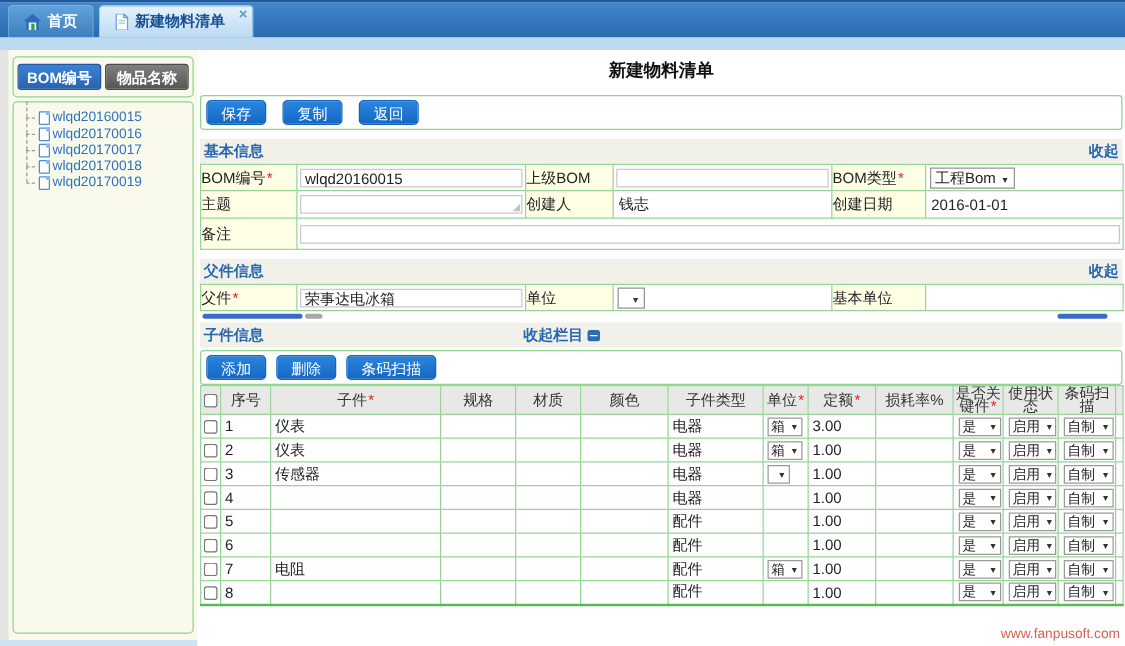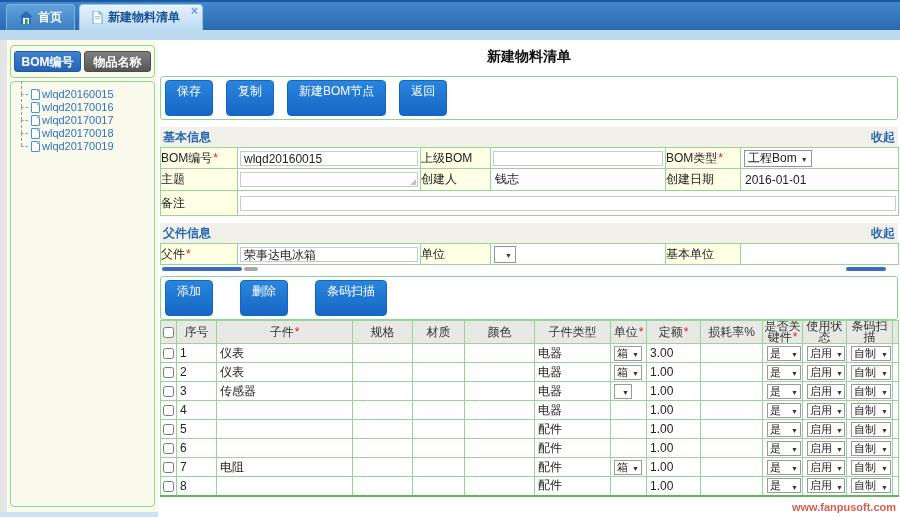--- a/index.html
+++ b/index.html
@@ -23,21 +23,21 @@
 .sb-tree{border:1px solid #8fd48f;border-radius:4px;margin:3px 2px 2px 2px;flex:1;padding:6px 2px 0 7px}
 .titem{position:relative;padding-left:13px;height:13px;line-height:13px;color:#2f72c1;font-size:11px;white-space:nowrap;cursor:pointer;display:flex;align-items:center}
 .titem::before{content:"";position:absolute;left:3px;top:-7px;height:13px;border-left:1px dashed #9a9a9a}
 .titem::after{content:"";position:absolute;left:3px;top:6px;width:7px;border-top:1px dashed #9a9a9a}
 .doc-ic{width:9px;height:11px;background:#fff;border:1px solid #4a90d9;border-radius:1px;display:inline-block;margin-right:2px;position:relative;flex:none}
 .doc-ic::after{content:"";position:absolute;right:-1px;top:-1px;border-style:solid;border-width:0 3px 3px 0;border-color:transparent #8cb8e4 #8cb8e4 transparent}
 
 .main{position:absolute;left:158px;top:40px;width:742px;height:477px;background:#fff;padding:0 2px}
 .ptitle{text-align:center;font-size:14px;font-weight:bold;margin-top:8px;height:16px;color:#111}
 .toolbar{margin-top:12px;border:1px solid #8fd48f;border-radius:3px;padding:3px 4px;display:flex;gap:13px}
-.bbtn{background:linear-gradient(#2a85dd,#1567c4);color:#fff;border-radius:4px;padding:0 11px;height:36px;line-height:20px;font-size:12px;border:1px solid #1465bd;cursor:pointer;white-space:nowrap}
+.bbtn{background:linear-gradient(#2a85dd,#1567c4);color:#fff;border-radius:4px;padding:0 11px;height:20px;line-height:20px;font-size:12px;border:1px solid #1465bd;cursor:pointer;white-space:nowrap}
 .sechead{margin-top:7px;height:20px;background:#f1f1ea;display:flex;align-items:center;padding:0 3px;color:#2767b0;font-weight:bold;font-size:12px}
 .sechead .sp{flex:1}
 .collapse{color:#2767b0;cursor:pointer;white-space:nowrap}
 .colico{width:10px;height:9px;background:#2d6bb4;border-radius:2px;display:inline-block;vertical-align:-1px;margin-left:3px;position:relative}
 .colico::after{content:"";position:absolute;left:2px;top:4px;width:6px;height:1px;background:#fff}
 table{border-collapse:collapse;table-layout:fixed;width:738px}
 td,th{border:1px solid #97d597;height:21px;padding:0;font-size:12px;color:#222;overflow:hidden;white-space:nowrap;text-align:left;font-weight:normal}
 td.lbl{background:#ffffe6;text-align:left;padding-right:3px}
 .req{color:#e02020;margin-left:1px}
 .inp{display:block;margin:2px;border:1px solid #c9c9c9;height:15px;line-height:15px;background:#fff;padding-left:3px;position:relative}
@@ -45,33 +45,33 @@
 .sel{display:inline-flex;align-items:center;justify-content:space-between;border:1px solid #939393;background:#fff;height:17px;padding:0 3px;margin-left:3px;font-size:12px;cursor:pointer;vertical-align:middle}
 .arr::after{content:"▼";font-size:7px;color:#333;margin-left:4px}
 .rsz{position:absolute;right:1px;bottom:1px;width:0;height:0;border-bottom:6px solid #aaa;border-left:6px solid transparent;opacity:.7}
 
 .scrollstrip{height:9px;position:relative}
 .scrollstrip .bar{position:absolute;top:2px;height:4px;border-radius:2px;background:#3a6bc4}
 .scrollstrip .b1{left:2px;width:80px}
 .scrollstrip .b2{left:84px;width:14px;background:#a8a8a8}
 .scrollstrip .b3{right:12px;width:40px}
 
-.childbtns{margin-top:2px;border:1px solid #8fd48f;border-radius:3px;padding:3px 4px;display:flex;gap:27px}
+.childbtns{margin-top:2px;border:1px solid #8fd48f;border-radius:3px;padding:3px 4px;display:flex;gap:8px}
 .ctable th{background:#e8e8e6;text-align:center;color:#333;white-space:normal;line-height:11px;font-size:12px;height:23px}
 .ctable{border-bottom:2px solid #58bb58}
 .ctable td{height:19px;padding-left:3px}
 .ctable td.ck,.ctable th.ck{padding:0;text-align:center}
 input[type=checkbox]{width:11px;height:11px;margin:0;vertical-align:middle}
 .rsel{display:flex;align-items:center;justify-content:space-between;border:1px solid #9a9a9a;background:#fff;height:15px;margin:1px 1px;padding:0 2px;font-size:11px;cursor:pointer}
 .usel{display:inline-flex;align-items:center;justify-content:space-between;border:1px solid #9a9a9a;background:#fff;height:15px;padding:0 2px;font-size:11px;cursor:pointer;vertical-align:middle}
 
 .wm{position:absolute;right:4px;bottom:4px;opacity:.82;text-align:center;pointer-events:none}
 .wm-top{display:flex;align-items:center;gap:3px;justify-content:center}
 .wm-name{color:#8f9499;font-size:17px;font-weight:bold;font-family:"Liberation Serif",serif;letter-spacing:1px}
-.wm-url{color:#cc3b2b;font-size:11px;margin-top:-2px;font-weight:bold}
+.wm-url{color:#cc3b2b;font-size:11px;margin-top:-2px;font-weight:normal}
 </style>
 </head>
 <body>
 
 <div class="tabbar">
   <div class="tab home">
     <svg width="14" height="13" viewBox="0 0 14 13">
         <polygon points="7,0 14,6 12,6 12,13 2,13 2,6 0,6" fill="#2d6db8"></polygon>
         <rect x="4" y="7" width="6" height="6" fill="#e8f2fb"></rect>
         <rect x="6" y="8" width="2.6" height="5" fill="#3f9b3f"></rect>
@@ -121,21 +121,20 @@
   </div>
 </div>
 <div class="blstrip"></div>
 
 <div class="main">
   <div class="ptitle">新建物料清单</div>
 
   <div class="toolbar">
     <span class="bbtn">保存</span>
     <span class="bbtn">复制</span>
-    <span class="bbtn">新建BOM节点</span>
     <span class="bbtn">返回</span>
   </div>
 
   <div class="sechead">
     <span>基本信息</span>
     <span class="sp"></span>
     <span class="collapse">收起</span>
   </div>
   <table>
     <colgroup>
@@ -212,20 +211,27 @@
       <td><span class="val"></span></td>
     </tr>
   </tbody>
     </table>
   <div class="scrollstrip">
     <span class="bar b1"></span>
     <span class="bar b2"></span>
     <span class="bar b3"></span>
   </div>
 
+  <div class="sechead" style="margin-top:0">
+    <span>子件信息</span>
+    <span class="sp"></span>
+    <span class="collapse"><span>收起栏目</span><span class="colico"></span></span>
+    <span class="sp"></span>
+      <span class="sp"></span>
+  </div>
   <div class="childbtns">
     <span class="bbtn">添加</span>
     <span class="bbtn">删除</span>
     <span class="bbtn">条码扫描</span>
   </div>
   <table class="ctable">
     <colgroup>
         <col style="width:16px">
         <col style="width:40px">
         <col style="width:136px">

